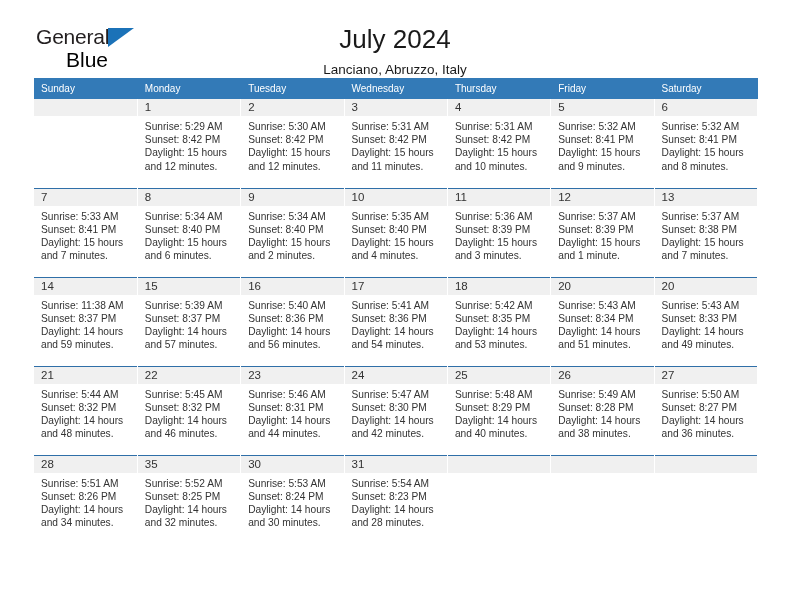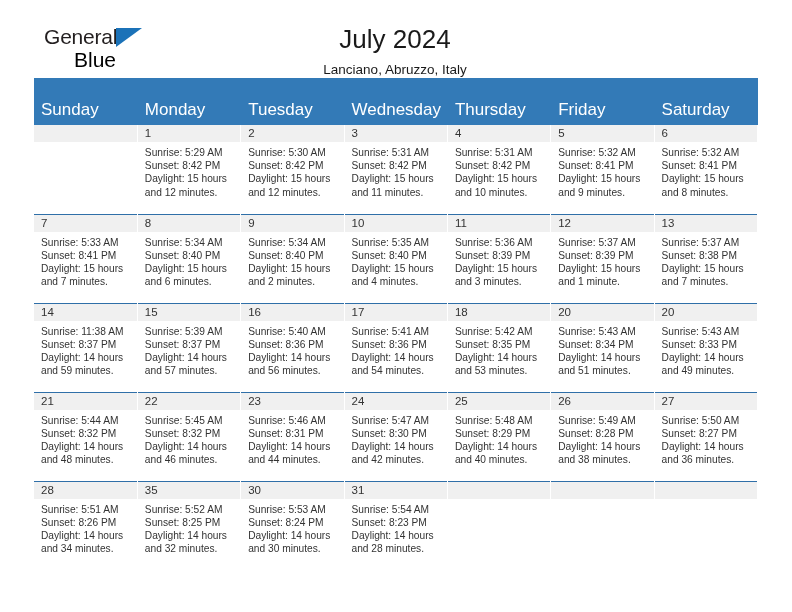--- a/index.html
+++ b/index.html
@@ -24,21 +24,21 @@
 
   
   .header {
     position: relative;
     height: 72px;
     padding-top: 24px;
     box-sizing: border-box;
   }
   .brand {
     position: absolute;
-    left: 10px;
+    left: 2px;
     top: 26px;
     line-height: 1;
     user-select: none;
   }
   .brand-row1 {
     position: relative;
     display: block;
     font-size: 21px;
     color: #231f20;
     letter-spacing: -0.2px;
@@ -83,24 +83,24 @@
     width: 724px;
     border-collapse: collapse;
     table-layout: fixed;
     margin-top: 6px;
   }
   .calendar col { width: 14.2857%; }
 
   thead th {
     background: #337ab7;
     color: #ffffff;
-    font-size: 17px;
+    font-size: 10px;
     font-weight: normal;
     text-align: left;
-    padding: 22px 0 5px 7px;
+    padding: 5px 0 5px 7px;
     height: 20px;
     box-sizing: border-box;
     border-right: 1px solid #337ab7;
   }
 
   tbody td {
     vertical-align: top;
     padding: 0;
     border-top: 1.5px solid #2f6fa8;
     border-right: 1px solid #ffffff;

